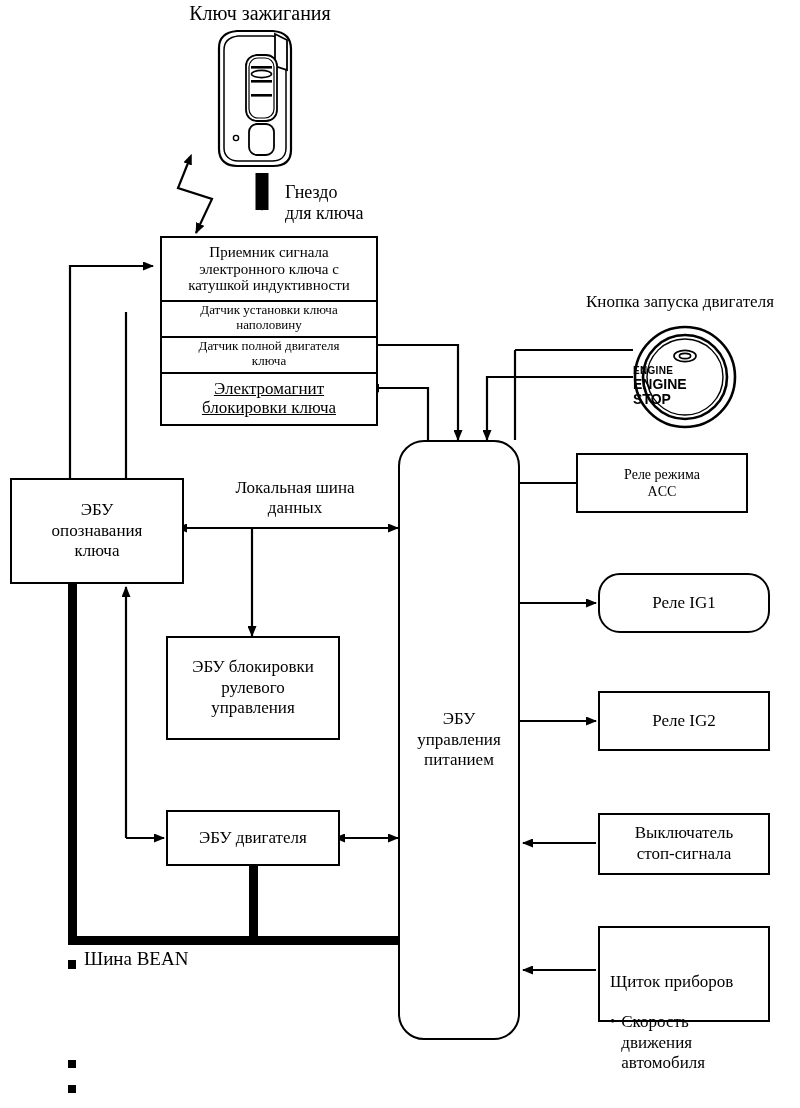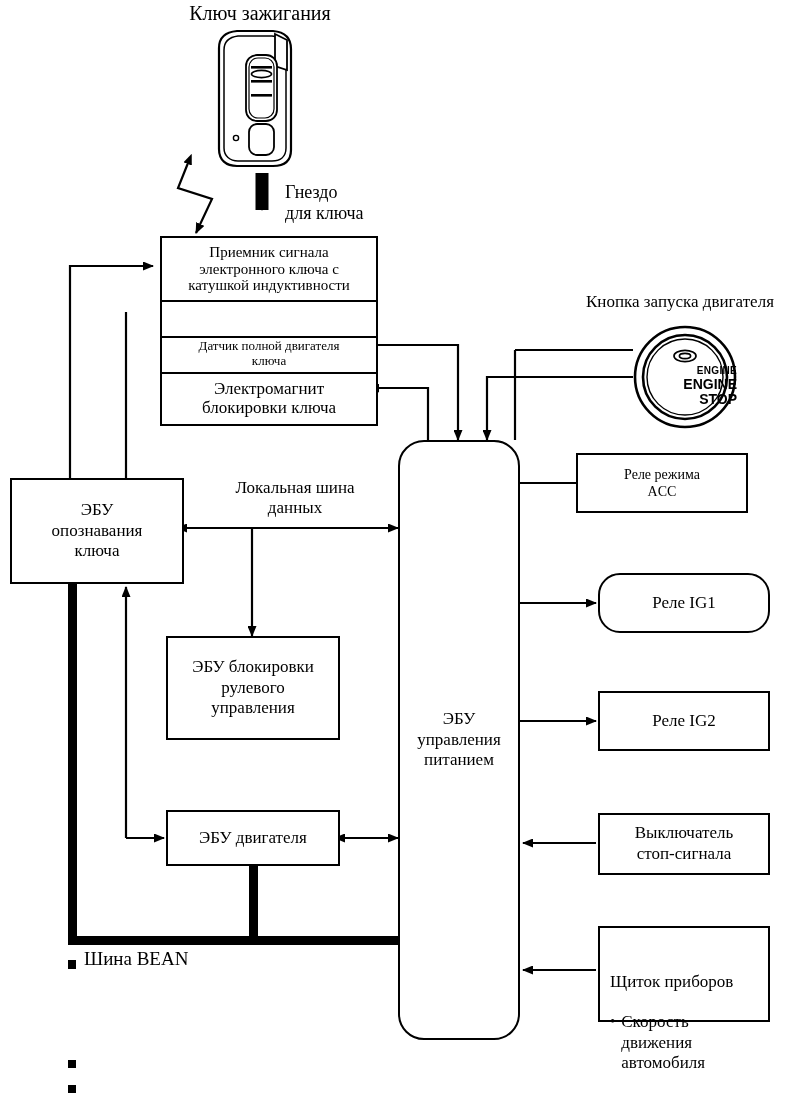--- a/index.html
+++ b/index.html
@@ -80,21 +80,21 @@
     position: absolute;
     left: 633px;
     top: 325px;
     width: 104px;
     height: 104px;
   }
   .btn-text {
     position: absolute;
     left: 0;
     width: 100%;
-    text-align: right;
+    text-align: left;
     font-family: "Liberation Sans", sans-serif;
     font-weight: bold;
     color: #000;
     line-height: 1;
   }
   
   .bean {
     position: absolute;
     background: #000;
   }
@@ -217,25 +217,27 @@
   <div class="lbl" style="left:200px; top:478px; width:190px; font-size:17px;">Локальная шина
 данных</div>
 
   <div class="lbl" style="left:84px; top:948px; width:170px; font-size:19px; text-align:left;">Шина BEAN</div>
 
   <div class="box" style="left:160px; top:236px; width:218px; height:190px; padding:0; display:block;">
     <div class="seg" style="top:0; height:62px; font-size:15px;">Приемник сигнала
 электронного ключа с
 катушкой индуктивности</div>
     <div class="divider" style="top:62px;"></div>
+    <div class="seg" style="top:62px; height:36px; font-size:13px;">Датчик установки ключа
+наполовину</div>
     <div class="divider" style="top:98px;"></div>
     <div class="seg" style="top:98px; height:36px; font-size:13px;">Датчик полной двигателя
 ключа</div>
     <div class="divider" style="top:134px;"></div>
-    <div class="seg" style="top:134px; height:52px; font-size:17px;">Электромагнит
+    <div class="seg" style="top:134px; height:52px; font-size:17px;text-decoration:underline;">Электромагнит
 блокировки ключа</div>
   </div>
 
   <div class="box" style="left:10px; top:478px; width:174px; height:106px; font-size:17px;">ЭБУ
 опознавания
 ключа</div>
 
   <div class="box" style="left:166px; top:636px; width:174px; height:104px; font-size:17px;">ЭБУ блокировки
 рулевого
 управления</div>

